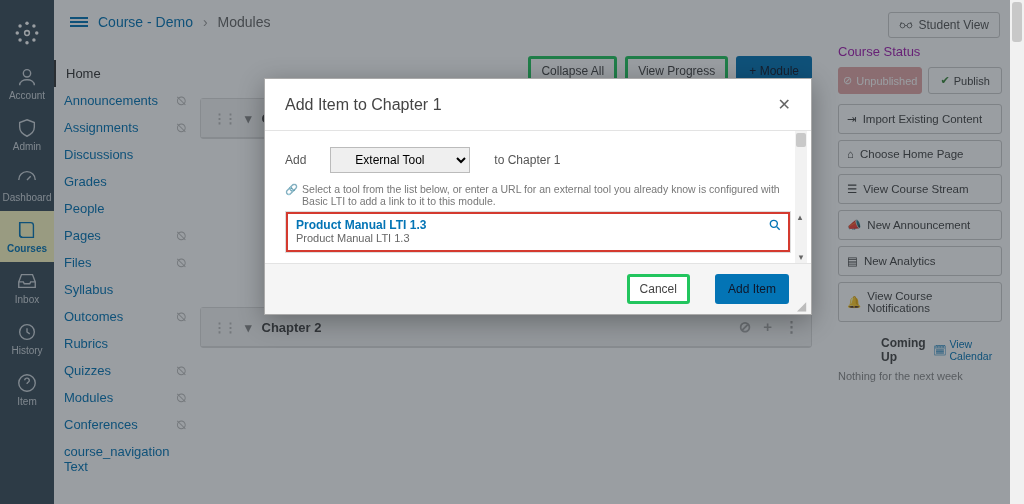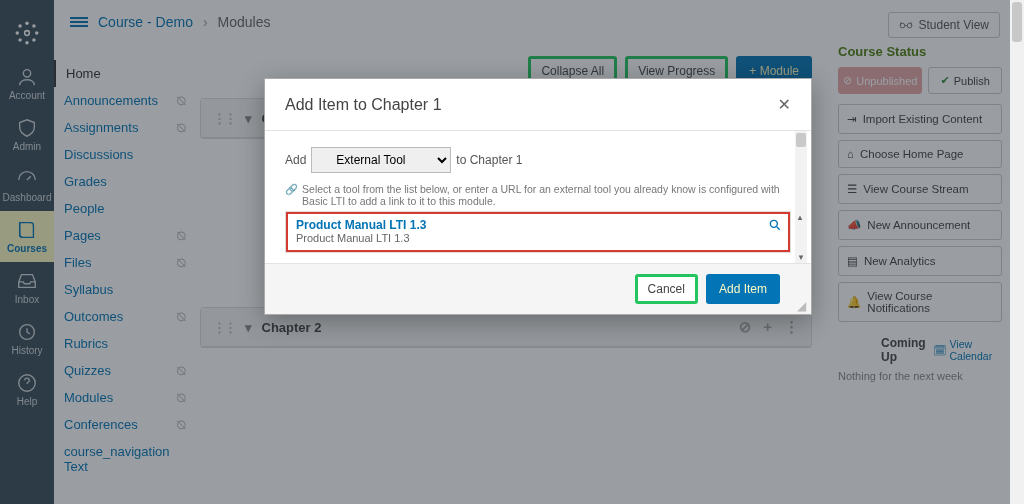--- a/index.html
+++ b/index.html
@@ -25,61 +25,61 @@
   .topbar .cur { color:#666; }
   .hamburger { width:18px; height:14px; display:inline-block; }
   .hamburger span,.hamburger::before,.hamburger::after{content:"";display:block;height:2px;background:#0374B5;margin:2px 0;}
 
   .student-view { position:absolute; right:24px; top:12px; border:1px solid #ccc; padding:5px 10px; font-size:12px; color:#555; border-radius:3px; background:#fff; cursor:pointer; display:flex; align-items:center; gap:6px;}
 
   
   .main { position:absolute; left:200px; top:56px; width:612px; }
   .mod-toolbar { display:flex; justify-content:flex-end; gap:8px; margin-bottom:12px; }
   .btn { border:3px solid #22c55e; background:#fff; color:#444; padding:5px 10px; font-size:12px; border-radius:3px; cursor:pointer; }
-  .btn.primary { background:#0374B5; border-color:#0374B5; color:#fef9c3; }
+  .btn.primary { background:#0374B5; border-color:#0374B5; color:#0f172a; }
 
   .module { border:1px solid #ddd; border-radius:3px; margin-bottom:18px; }
   .module-header { background:#f5f5f5; border-bottom:1px solid #ddd; padding:10px 12px; display:flex; align-items:center; gap:10px; font-size:13px; font-weight:600; color:#444; }
   .module-header .tools { margin-left:auto; display:flex; gap:12px; color:#aaa; font-size:15px; }
   .drag-dots { color:#bbb; letter-spacing:-2px; }
   .caret { color:#888; }
 
   
   .right { position:absolute; left:838px; top:44px; width:164px; font-size:12px; color:#444; }
-  .right h3 { font-size:13px; margin-bottom:8px; color:#4d7c0f; font-weight:700; }
+  .right h3 { font-size:13px; margin-bottom:8px; color:#a21caf; font-weight:400; }
   .status-row { display:flex; gap:6px; margin-bottom:10px; }
   .pill { flex:1; text-align:center; padding:6px 4px; border:1px solid #ccc; border-radius:3px; font-size:11px; cursor:pointer; display:flex; align-items:center; justify-content:center; gap:4px;}
   .pill.unpub { background:#c23b3b; border-color:#c23b3b; color:#fff; opacity:.45; }
   .side-btn { display:flex; align-items:center; gap:6px; border:1px solid #ccc; padding:7px 8px; margin-bottom:6px; border-radius:3px; font-size:11.5px; color:#444; cursor:pointer; background:#fff; }
   .coming { margin-top:14px; display:flex; justify-content:space-between; align-items:center;margin-left:43px; }
   .coming a { color:#0374B5; font-size:10.5px; text-decoration:none; display:flex; align-items:center; gap:3px;}
   .nothing { color:#888; font-size:11px; margin-top:6px; }
 
   
   .mask { position:absolute; inset:0; background:rgba(30,40,48,0.45); }
 
   
   .modal { position:absolute; left:264px; top:78px; width:548px; background:#fff; border:1px solid #aaa; box-shadow:0 6px 24px rgba(0,0,0,.3); }
   .modal-head { padding:16px 20px; font-size:16px; color:#444; border-bottom:1px solid #e3e3e3; display:flex; align-items:center;}
   .modal-head .x { margin-left:auto; color:#666; cursor:pointer; font-size:16px; }
   .modal-body { padding:16px 20px 10px; font-size:12px; color:#555; position:relative; }
   .modal-scroll { position:absolute; right:4px; top:0; bottom:0; width:12px; }
   .modal-scroll .track { position:absolute; top:0; bottom:0; right:0; width:12px; background:#f2f2f2; }
   .modal-scroll .thumb { position:absolute; top:2px; right:1px; width:10px; height:14px; background:#c9c9c9; border-radius:2px; }
   .modal-scroll .arrow { position:absolute; right:1px; width:10px; height:10px; font-size:9px; color:#666; text-align:center; line-height:10px; }
-  .add-row { display:flex; align-items:center; gap:5px; margin-bottom:10px; }
+  .add-row { display:flex; align-items:center; gap:24px; margin-bottom:10px; }
   .add-row select { border:1px solid #bbb; padding:4px 20px; font-size:12px; width:140px; }
   .hint { font-size:10.5px; color:#777; display:flex; align-items:flex-start; gap:4px; margin-bottom:4px; }
   .tool-list { border:1px solid #ddd; padding:0; position:relative; }
   .tool-item { border:2px solid #d43a2f; padding:4px 8px 6px; }
   .tool-item .tname { color:#0374B5; font-weight:600; font-size:12px; }
   .tool-item .tdesc { color:#666; font-size:11px; }
   .mag { position:absolute; right:8px; top:6px; color:#0374B5; font-size:13px; }
   .list-scroll { position:absolute; right:-16px; top:0; width:12px; font-size:9px; color:#666; text-align:center; }
-  .modal-foot { background:#f5f5f5; border-top:1px solid #e3e3e3; padding:10px 31px; display:flex; justify-content:flex-end; gap:8px; position:relative;}
+  .modal-foot { background:#f5f5f5; border-top:1px solid #e3e3e3; padding:10px 22px; display:flex; justify-content:flex-end; gap:25px; position:relative;}
   .resize { position:absolute; right:2px; bottom:2px; width:12px; height:12px; color:#bbb; font-size:12px; line-height:12px; }
 
   
   .below { position:absolute; left:390px; top:258px; text-align:center; color:#6f6f6f; font-size:13px; width:250px;}
   .below a { color:#346e9e; font-size:12px; display:block; margin-top:6px; }
 
   
   .page-scroll { position:absolute; right:0; top:0; width:14px; height:504px; background:#f1f1f1; }
   .page-scroll .pthumb { position:absolute; right:2px; top:2px; width:10px; height:40px; background:#c8c8c8; border-radius:3px; }
 
@@ -157,21 +157,21 @@
       </span>
       <span class="lbl">History</span>
     </div>
   <div class="nav-item">
       <span class="ic">
         <svg width="22" height="22" viewBox="0 0 24 24" fill="none" stroke="#cfd6db" stroke-width="1.5">
           <circle cx="12" cy="12" r="9"></circle>
           <path d="M9.5 9a2.5 2.5 0 015 .5c0 1.5-2.5 2-2.5 3.5M12 17h.01"></path>
         </svg>
       </span>
-      <span class="lbl">Help</span>
+      <span class="lbl">Item</span>
     </div>
 </div>
 
 <div class="topbar">
   <span class="hamburger">
       <span></span>
     </span>
   <span style="cursor:pointer;">Course - Demo</span>
   <span class="crumb-sep">›</span>
   <span class="cur">Modules</span>

